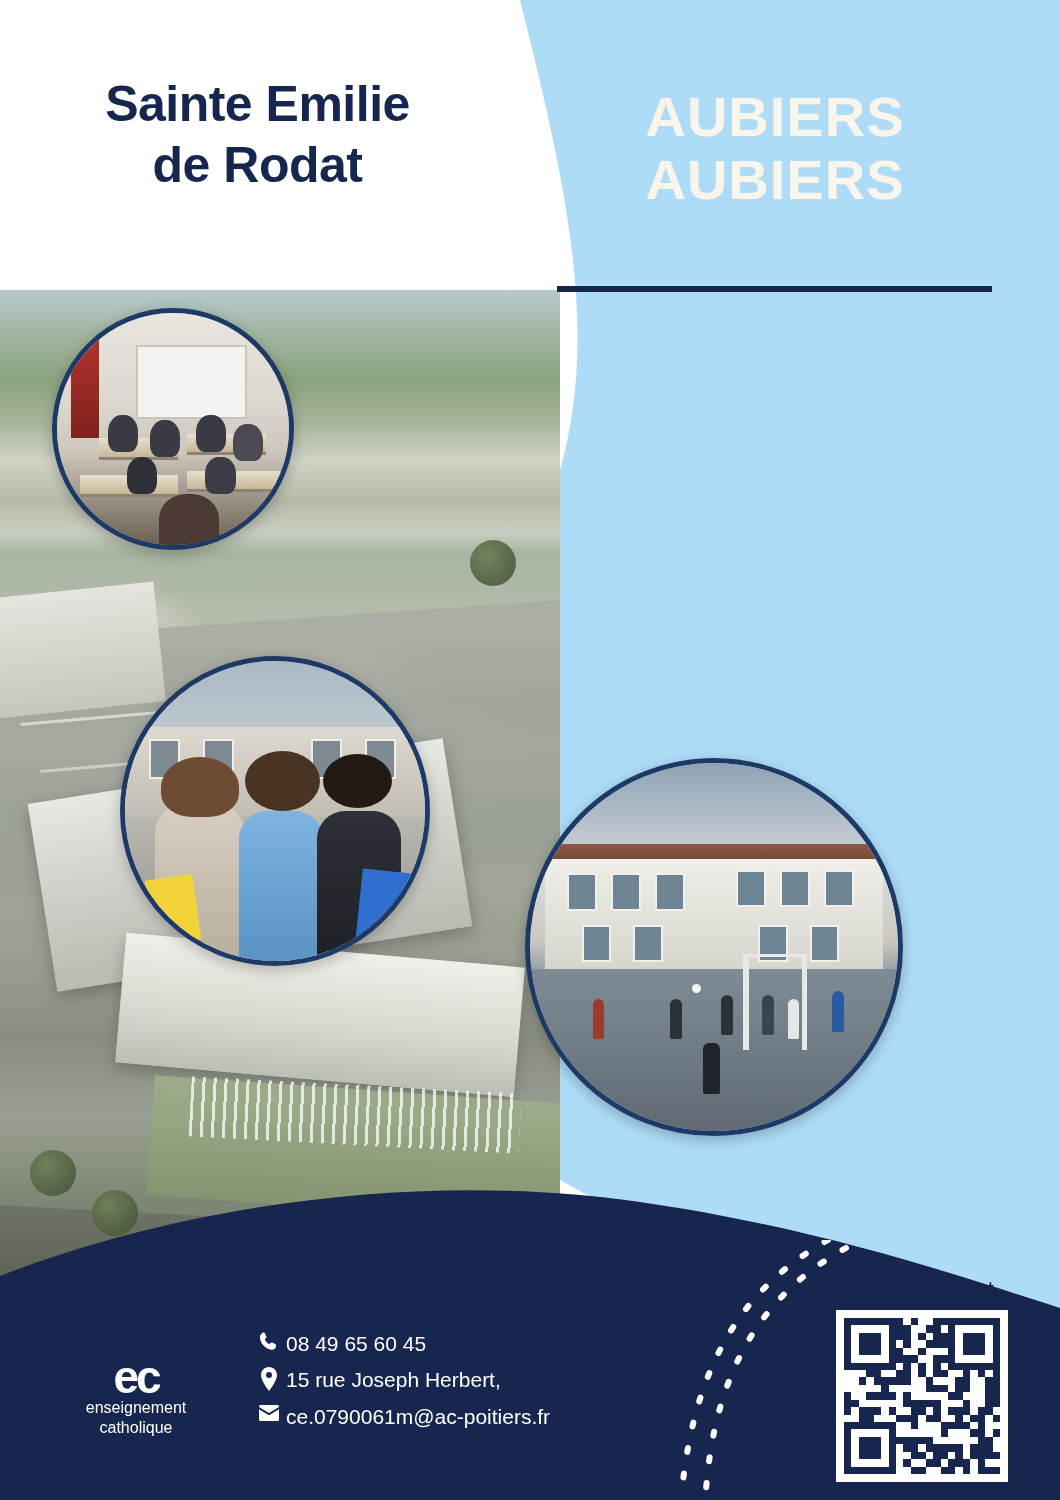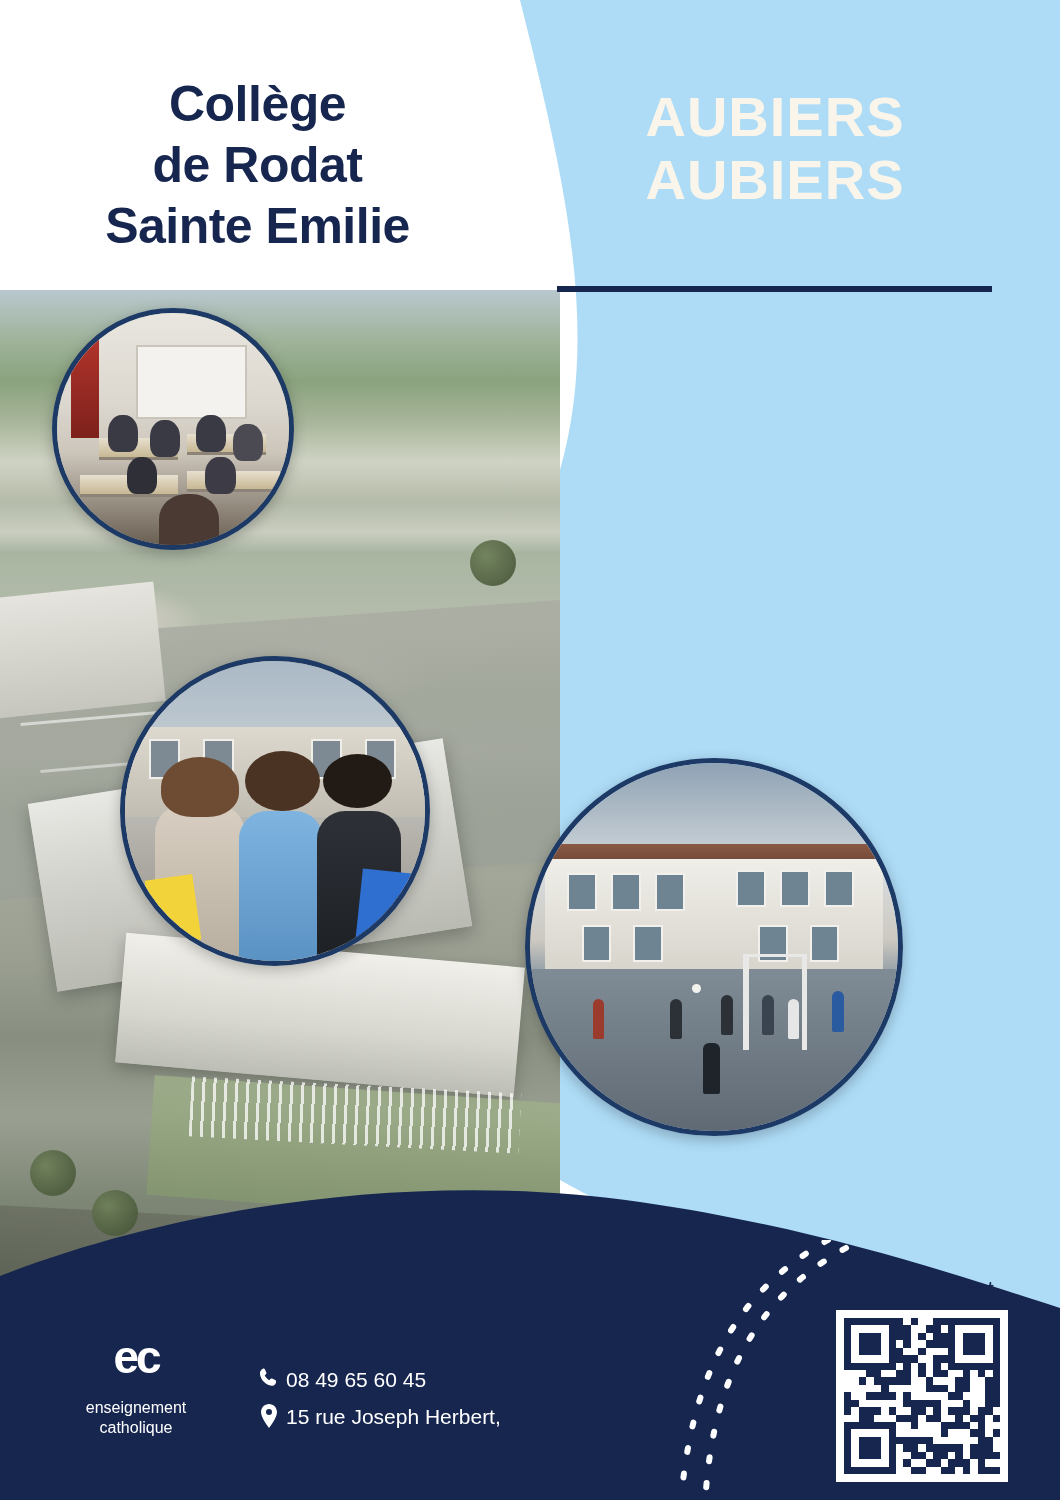--- a/index.html
+++ b/index.html
@@ -301,21 +301,21 @@
   .ec-mark {
     font-size: 46px;
     font-weight: 800;
     line-height: 0.9;
     letter-spacing: -3px;
     text-align: center;
   }
   .ec-sub {
     font-size: 16px;
     line-height: 1.25;
-    margin-top: 20px;
+    margin-top: 0;
   }
 
   .contact {
     position: absolute;
     left: 252px;
     bottom: 62px;
     z-index: 6;
     color: #ffffff;
     font-size: 21px;
     line-height: 1.45;
@@ -470,23 +470,22 @@
       <div class="kid" style="left:52%; top:63%;"></div>
       <div class="kid" style="left:63%; top:63%; background:#3a4450;"></div>
       <div class="kid" style="left:70%; top:64%; background:#e6e6e6;"></div>
       <div class="kid" style="left:82%; top:62%; background:#2a5aa0;"></div>
       <div class="kid" style="left:47%; top:76%; width:4.5%; height:14%; background:#1f242b;"></div>
       <div style="position:absolute; left:44%; top:60%; width:2.6%; height:2.6%; border-radius:50%; background:#f2f2ee;"></div>
     </div>
   </div>
 
   <div class="school-title">
-    <span class="l">Collège</span>
+    <span class="l">Sainte Emilie</span>
     <span class="l">de Rodat</span>
-    <span class="l">Sainte Emilie</span>
   </div>
 
   <div class="po-title">
     <span class="l">AUBIERS</span>
     <span class="l">AUBIERS</span>
   </div>
 
   <div class="po-rule"></div>
 
 
@@ -520,20 +519,28 @@
     <div class="contact-row">
       <span class="contact-ico">
         <svg width="18" height="24" viewBox="0 0 18 24" fill="#ffffff">
           <path d="M9 0C4.6 0 1 3.6 1 8c0 6 8 16 8 16s8-10 8-16c0-4.4-3.6-8-8-8zm0 11a3 3 0 110-6 3 3 0 010 6z"></path>
         </svg>
       </span>
       <span class="contact-txt">
         <span>15 rue Joseph Herbert,</span>
       </span>
     </div>
+    <div class="contact-row">
+      <span class="contact-ico">
+        <svg width="22" height="18" viewBox="0 0 22 18" fill="#ffffff">
+          <path d="M1 2.5A1.5 1.5 0 012.5 1h17A1.5 1.5 0 0121 2.5v.4l-10 6-10-6v-.4zM1 5.2l9.5 5.7c.3.2.7.2 1 0L21 5.2v10.3A1.5 1.5 0 0119.5 17h-17A1.5 1.5 0 011 15.5V5.2z"></path>
+        </svg>
+      </span>
+      <span class="contact-txt">ce.0790061m@ac-poitiers.fr</span>
+    </div>
   </div>
 
   <div class="site-label">Site internet</div>
 
   <div class="qr-box">
     <div class="qr-grid" id="qr-grid">
         <i></i>
         <i></i>
         <i></i>
         <i></i>

